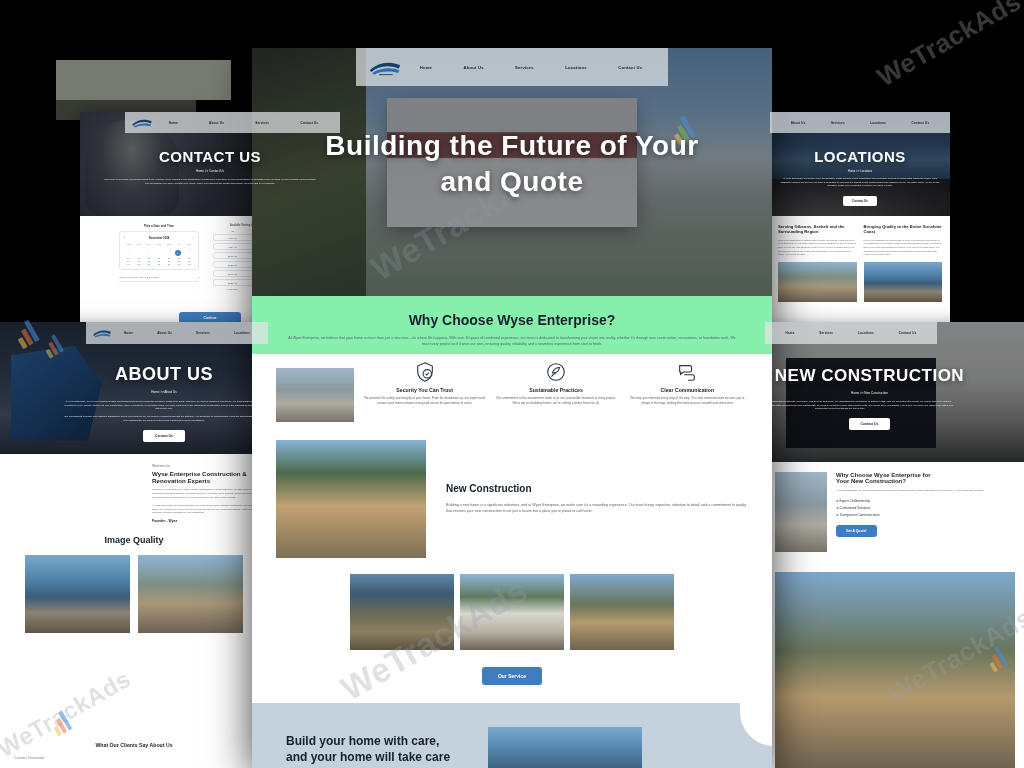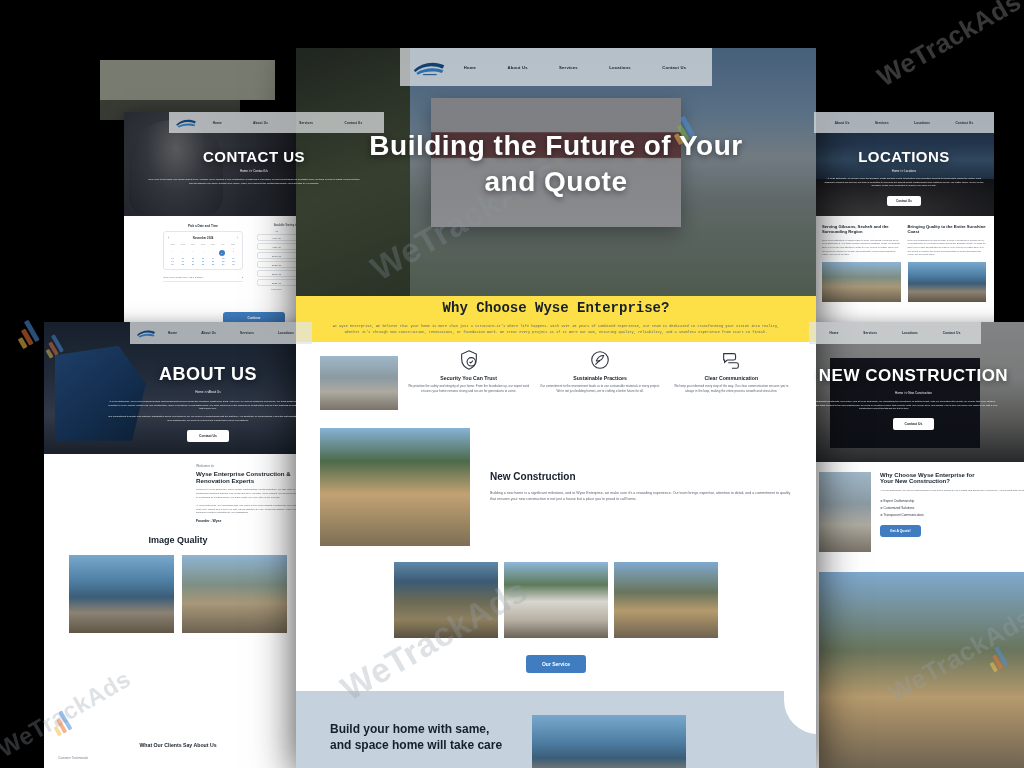--- a/index.html
+++ b/index.html
@@ -11,21 +11,21 @@
     font-family: "Liberation Sans", sans-serif;
   }
   #stage {
     position: relative;
     width: 1024px; height: 768px;
     background: #000;
     overflow: hidden;
   }
 
   
-  .panel { position: absolute; overflow: hidden; background:#fff;margin-left:44px; }
+  .panel { position: absolute; overflow: hidden; background:#fff; }
   .panel-hero { position: relative; overflow: hidden; }
   .navbar {
     position: absolute; left: 0; top: 0; width: 100%;
     display: flex; align-items: center;
     background: rgba(225,228,230,0.72);
     z-index: 5;
   }
   .nav-logo { display:flex; align-items:center; justify-content:center; }
   .nav-links { display: flex; flex: 1; justify-content: space-around; align-items: center; }
   .nav-link {
@@ -426,21 +426,21 @@
           <span class="nav-link">Contact Us</span>
         </div>
       </div>
 
       <div class="hero-inner" style="padding-top:80px;">
         <div class="hero-title" style="font-size:28px;line-height:1.28;">Building the Future of Your</div>
         <div class="hero-title" style="font-size:28px;line-height:1.28;">and Quote</div>
       </div>
     </div>
 
-    <div style="background:#fde047;padding:4px 36px 6px;font-family:Liberation Mono, monospace;">
+    <div style="background:#86efac;padding:16px 36px 6px;">
       <div class="sec-title" style="font-size:14px;text-align:center;">Why Choose Wyse Enterprise?</div>
       <div class="body-copy" style="font-size:3.6px;text-align:center;margin-top:7px;line-height:1.75;">At Wyse Enterprise, we believe that your home is more than just a structure—it's where life happens. With over 40 years of combined experience, our team is dedicated to transforming your vision into reality, whether it's through new construction, renovations, or foundation work. We treat every project as if it were our own, ensuring quality, reliability, and a seamless experience from start to finish.</div>
     </div>
 
     <div style="background:#fff;display:flex;align-items:flex-start;gap:10px;padding:6px 24px 12px;">
 
       <div style="position:relative;width:78px;height:54px;overflow:hidden;flex:none;margin-top:8px;">
         <div class="ph ph-grey-build"></div>
       </div>
 
@@ -501,22 +501,22 @@
         <div class="ph ph-frame"></div>
       </div>
     </div>
 
     <div style="background:#fff;text-align:center;padding:14px 0 18px;">
       <div class="btn btn-blue" style="font-size:5px;padding:6px 16px;">Our Service</div>
     </div>
 
     <div style="background:#c5d2dd;height:127px;position:relative;padding:30px 0 0 34px;display:flex;gap:22px;">
       <div style="width:180px;">
-        <div class="sec-title" style="font-size:12px;line-height:1.4;">Build your home with same,</div>
-        <div class="sec-title" style="font-size:12px;line-height:1.4;">and space home will take care</div>
+        <div class="sec-title" style="font-size:12px;line-height:1.4;">Build your home with care,</div>
+        <div class="sec-title" style="font-size:12px;line-height:1.4;">and your home will take care</div>
       </div>
       <div style="position:relative;width:154px;height:80px;overflow:hidden;margin-top:-6px;">
         <div class="ph ph-blue-house"></div>
       </div>
 
       <div style="position:absolute;right:-34px;top:-1px;width:66px;height:44px;background:#fff;border-bottom-left-radius:34px;"></div>
     </div>
   </div>
 
   <div class="wm" style="right:-6px; top:24px; font-size:26px; color:rgba(255,255,255,.22);">WeTrackAds</div>

